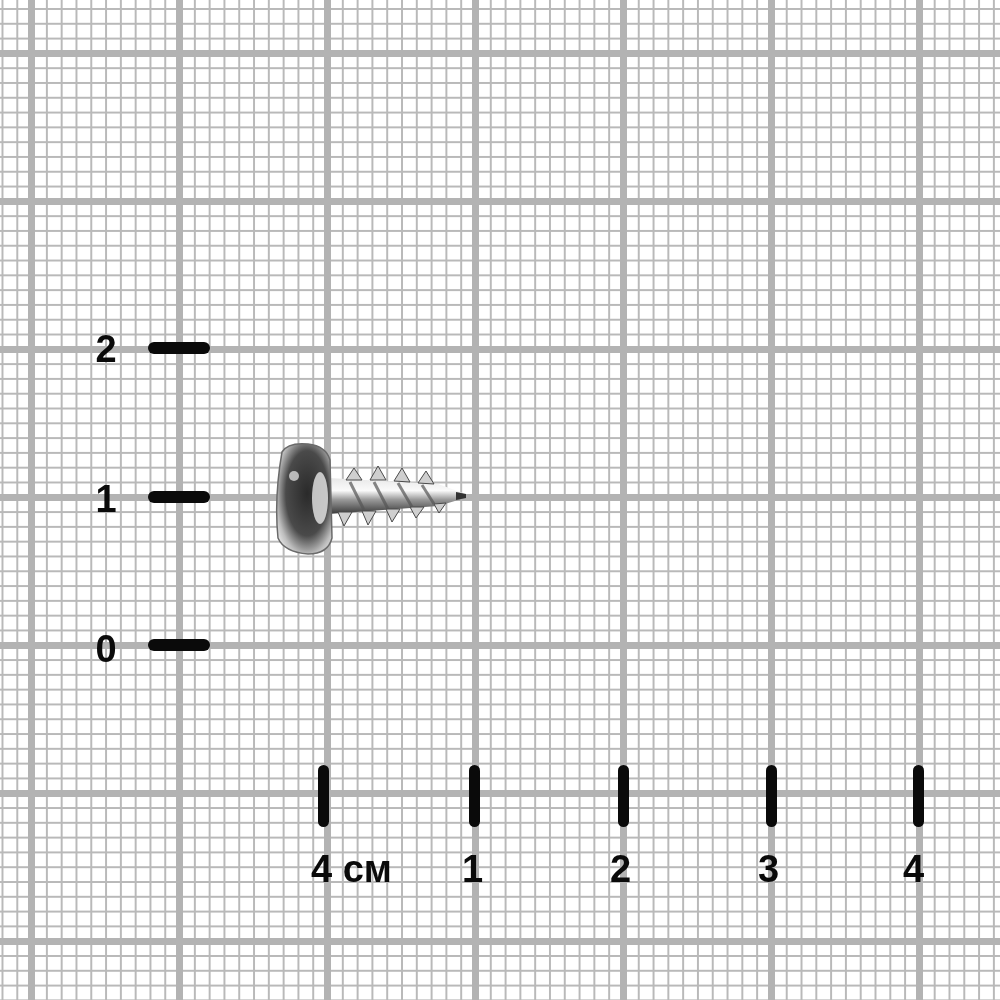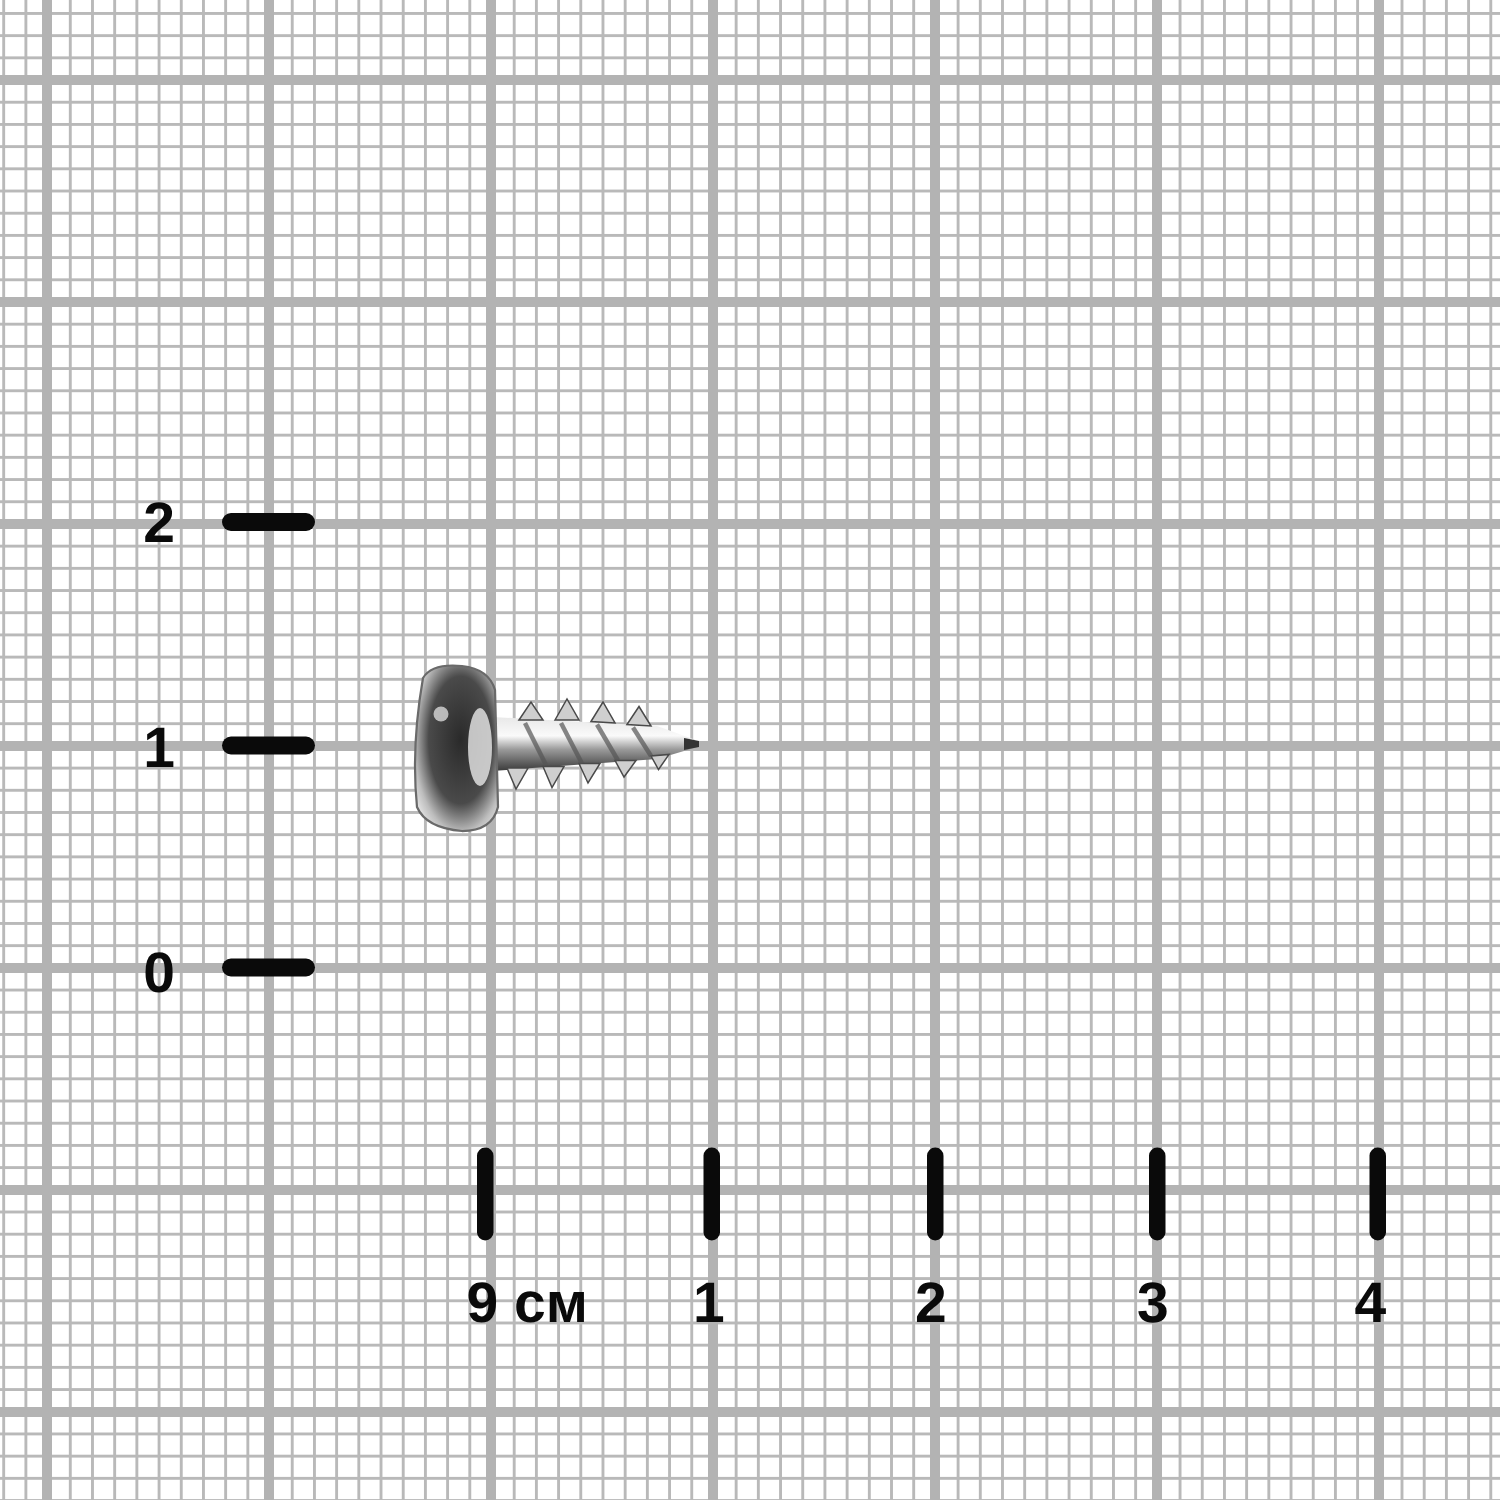--- a/index.html
+++ b/index.html
@@ -44,21 +44,21 @@
   <div class="htick" style="top:639px"></div>
   <div class="ylabel" style="top:330px">2</div>
   <div class="ylabel" style="top:480px">1</div>
   <div class="ylabel" style="top:630px">0</div>
 
   <div class="vtick" style="left:318px"></div>
   <div class="vtick" style="left:469px"></div>
   <div class="vtick" style="left:618px"></div>
   <div class="vtick" style="left:766px"></div>
   <div class="vtick" style="left:913px"></div>
-  <div class="xlabel" style="left:311px">9 см</div>
+  <div class="xlabel" style="left:311px">4 см</div>
   <div class="xlabel" style="left:462px">1</div>
   <div class="xlabel" style="left:610px">2</div>
   <div class="xlabel" style="left:758px">3</div>
   <div class="xlabel" style="left:903px">4</div>
 
   <svg class="screw" width="210" height="125" viewBox="0 0 210 125">
     <defs>
       <linearGradient id="shank" x1="0" y1="0" x2="0" y2="1">
         <stop offset="0" stop-color="#e8e8e8"></stop>
         <stop offset="0.35" stop-color="#fafafa"></stop>

